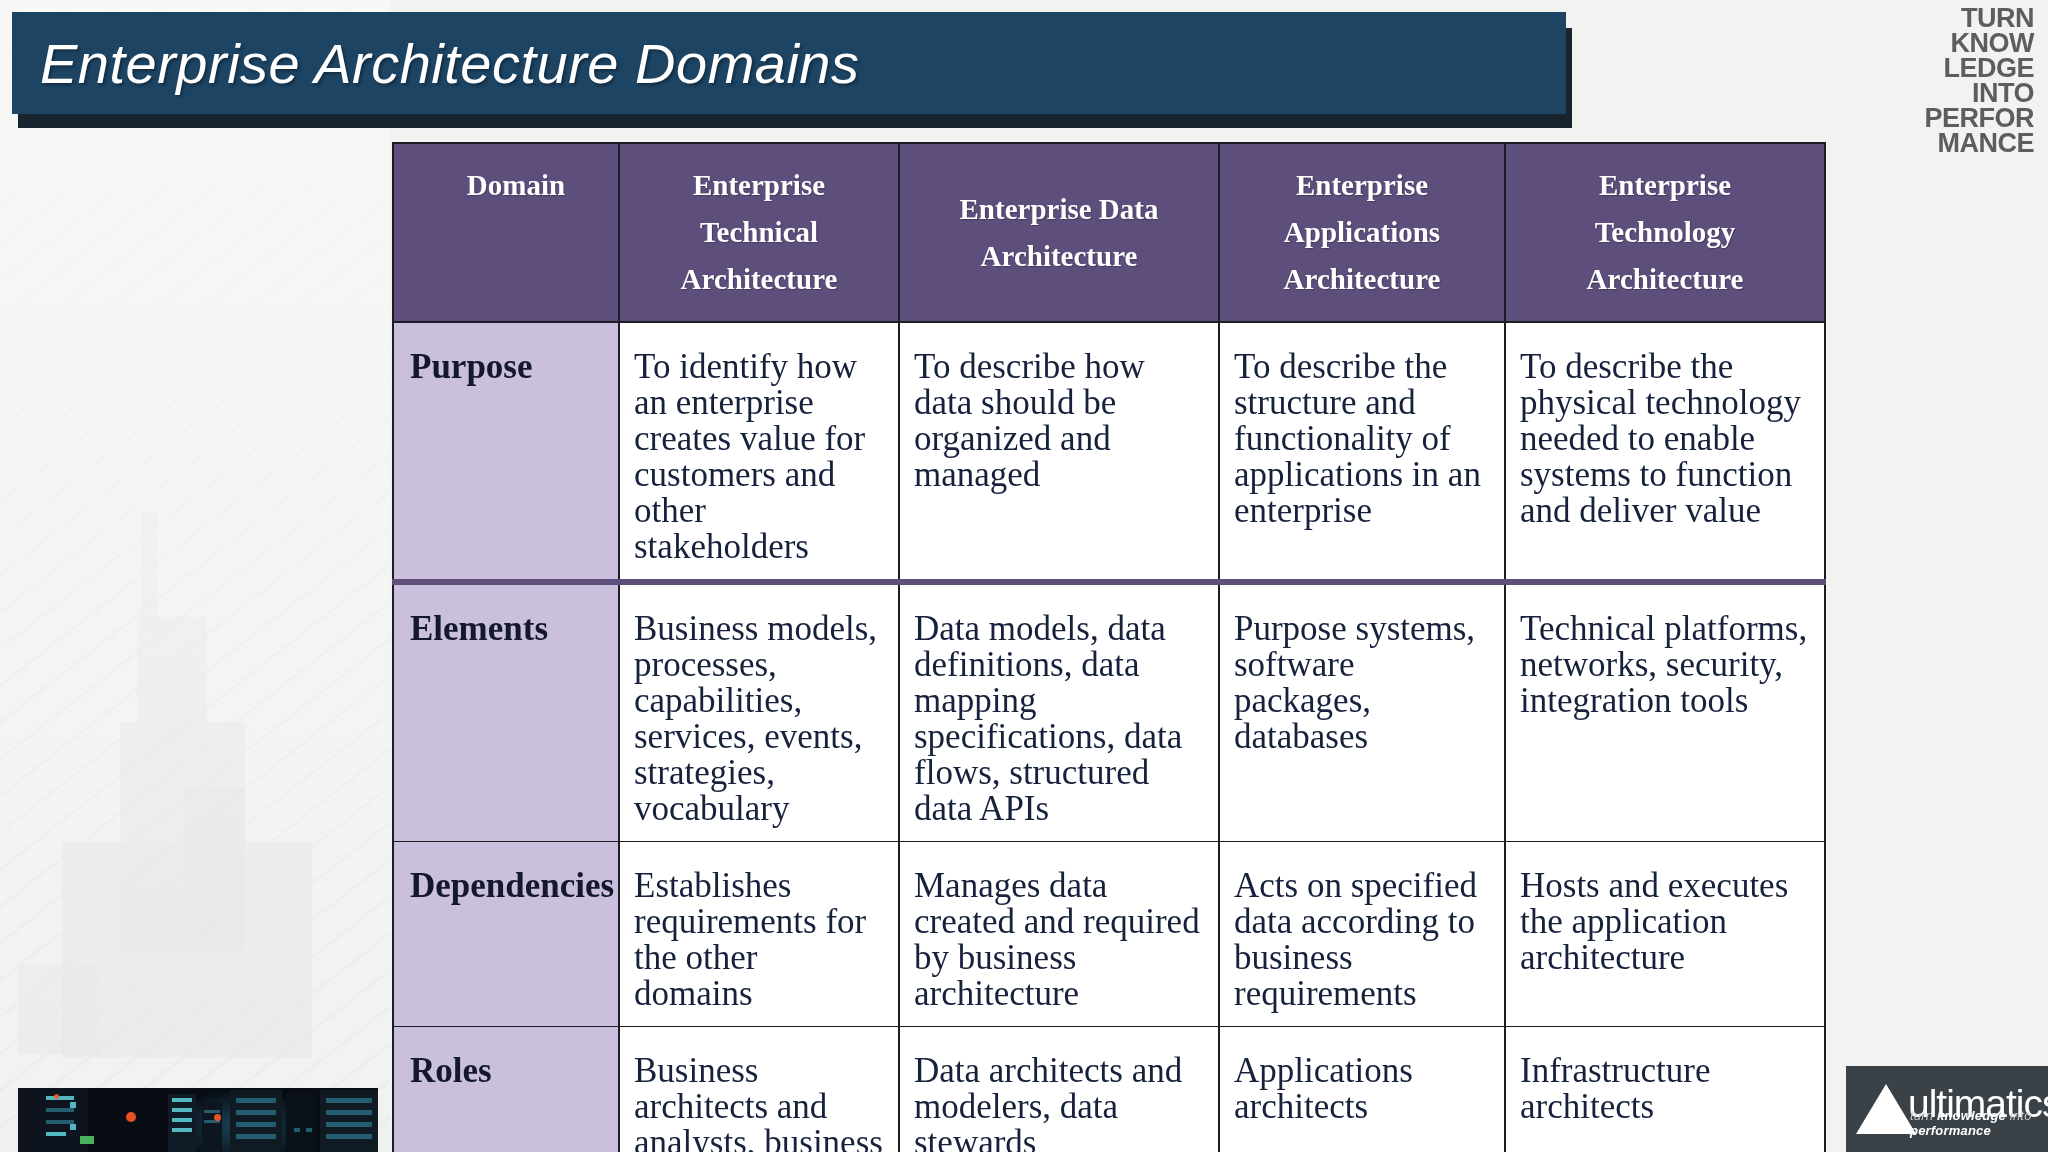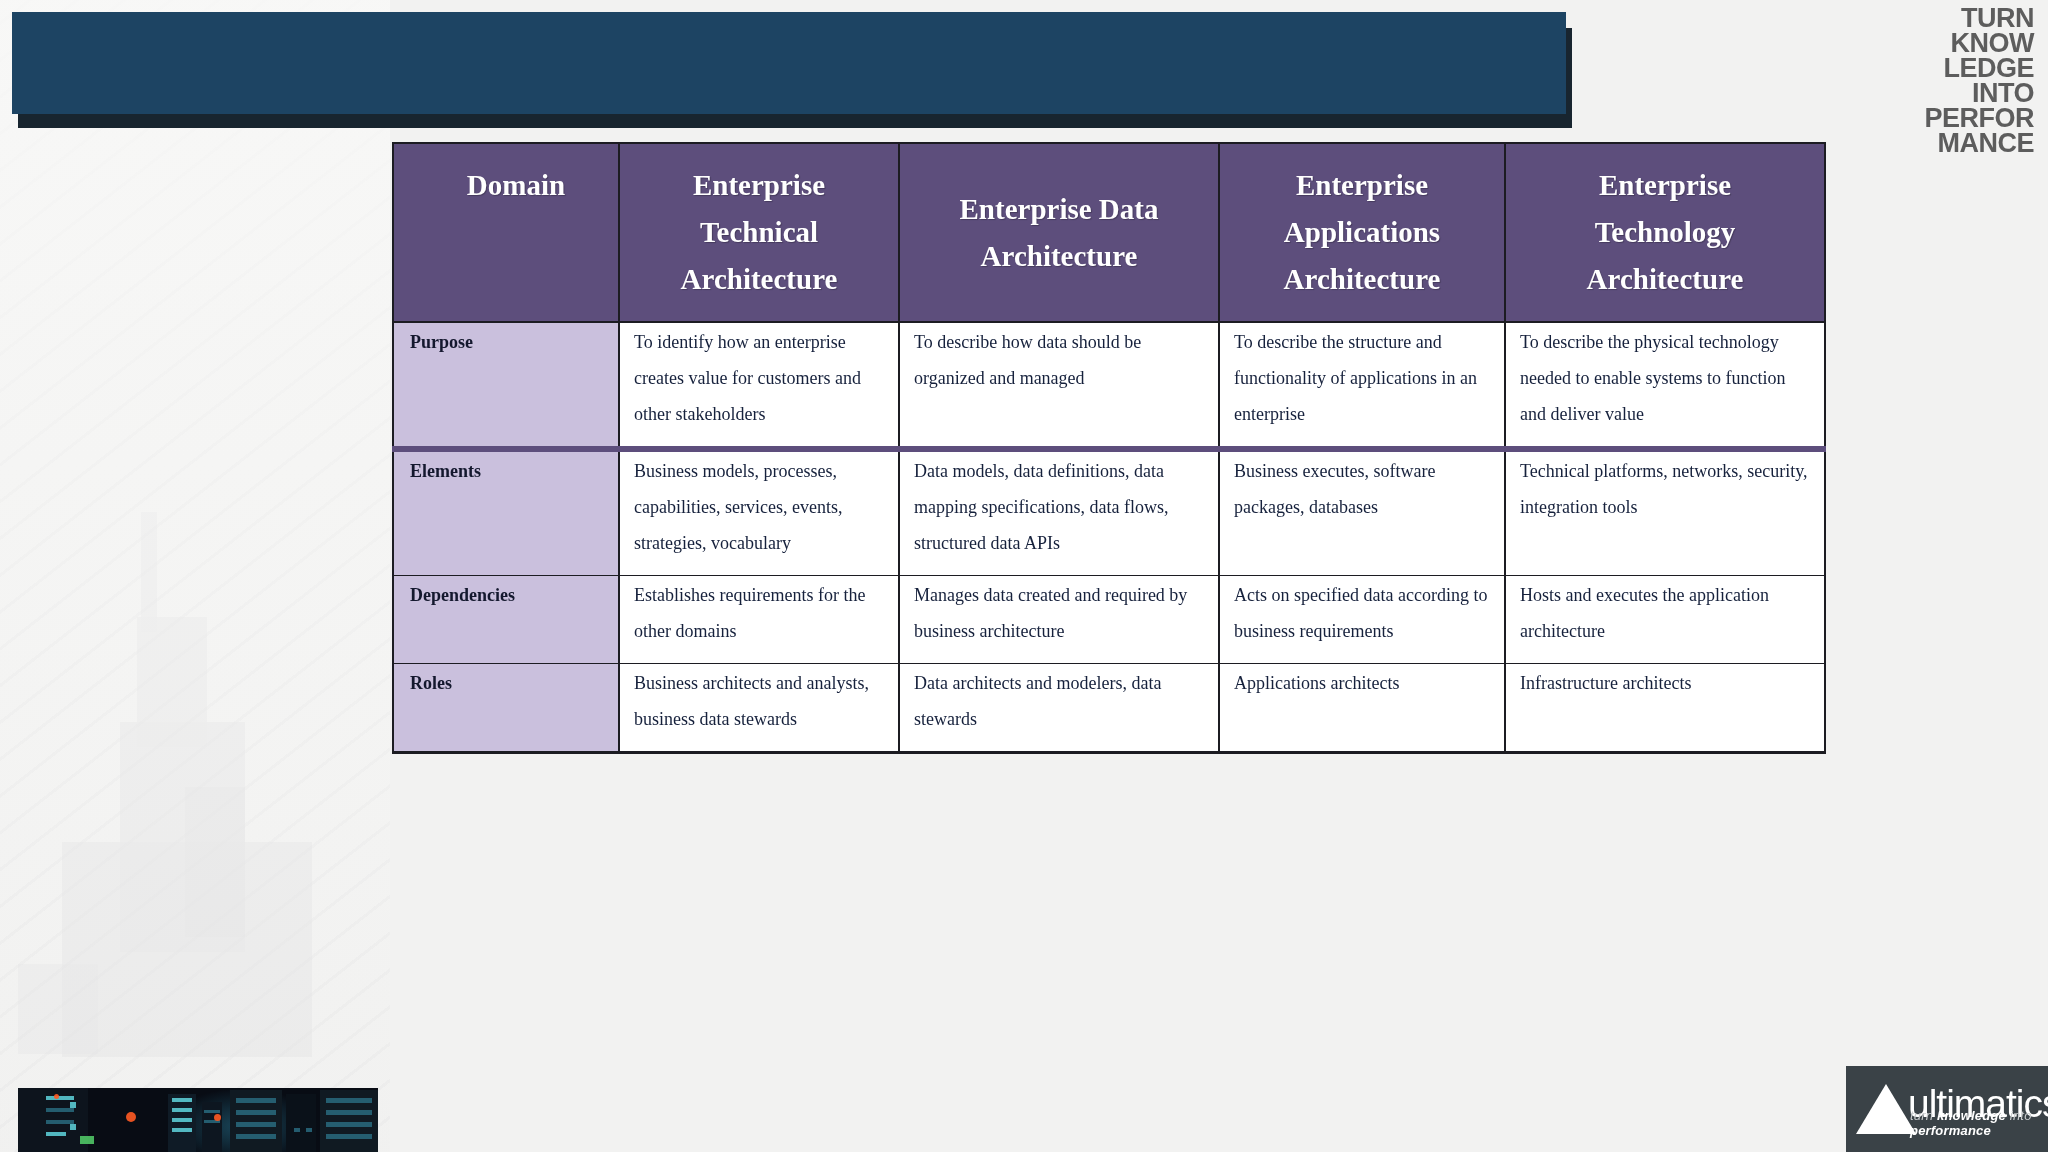--- a/index.html
+++ b/index.html
@@ -185,22 +185,22 @@
     font-size: 29px;
     text-align: center;
     vertical-align: top;
     padding-left: 28px;
   }
   table.ea td {
     border: 2px solid #1c1c22;
     border-top-width: 1px;
     border-bottom-width: 1px;
     vertical-align: top;
-    padding: 1px 14px 14px 14px;
-    font-size: 18px;
+    padding: 26px 14px 14px 14px;
+    font-size: 35px;
     line-height: 36px;
     color:#16213c;
     background:#ffffff;
   }
   table.ea td.rowhead {
     background:#cac0dd;
     font-weight: bold;
     padding-left: 16px;
     color:#14182e;
   }
@@ -261,20 +261,21 @@
     <div class="win dim" style="left:288px;top:40px;width:6px;height:4px;"></div>
     <div class="blk" style="left:302px;top:2px;width:58px;height:62px;background:#101a22;"></div>
     <div class="win dim" style="left:308px;top:10px;width:46px;height:5px;"></div>
     <div class="win dim" style="left:308px;top:22px;width:46px;height:5px;"></div>
     <div class="win dim" style="left:308px;top:34px;width:46px;height:5px;"></div>
     <div class="win dim" style="left:308px;top:46px;width:46px;height:5px;"></div>
   </div>
 
   <div class="title-shadow"></div>
   <div class="title-band"></div>
+  <div class="title-text">Enterprise Architecture Domains</div>
 
   <div class="tagline">
     <div>TURN</div>
     <div>KNOW</div>
     <div>LEDGE</div>
     <div>INTO</div>
     <div>PERFOR</div>
     <div>MANCE</div>
   </div>
 
@@ -318,21 +319,21 @@
           <td class="rowhead">Purpose</td>
           <td>To identify how an enterprise creates value for customers and other stakeholders</td>
           <td>To describe how data should be organized and managed</td>
           <td>To describe the structure and functionality of applications in an enterprise</td>
           <td>To describe the physical technology needed to enable systems to function and deliver value</td>
         </tr>
         <tr class="sep">
           <td class="rowhead">Elements</td>
           <td>Business models, processes, capabilities, services, events, strategies, vocabulary</td>
           <td>Data models, data definitions, data mapping specifications, data flows, structured data APIs</td>
-          <td>Business executes, software packages, databases</td>
+          <td>Purpose systems, software packages, databases</td>
           <td>Technical platforms, networks, security, integration tools</td>
         </tr>
         <tr>
           <td class="rowhead">Dependencies</td>
           <td>Establishes requirements for the other domains</td>
           <td>Manages data created and required by business architecture</td>
           <td>Acts on specified data according to business requirements</td>
           <td>Hosts and executes the application architecture</td>
         </tr>
         <tr class="last-row">

